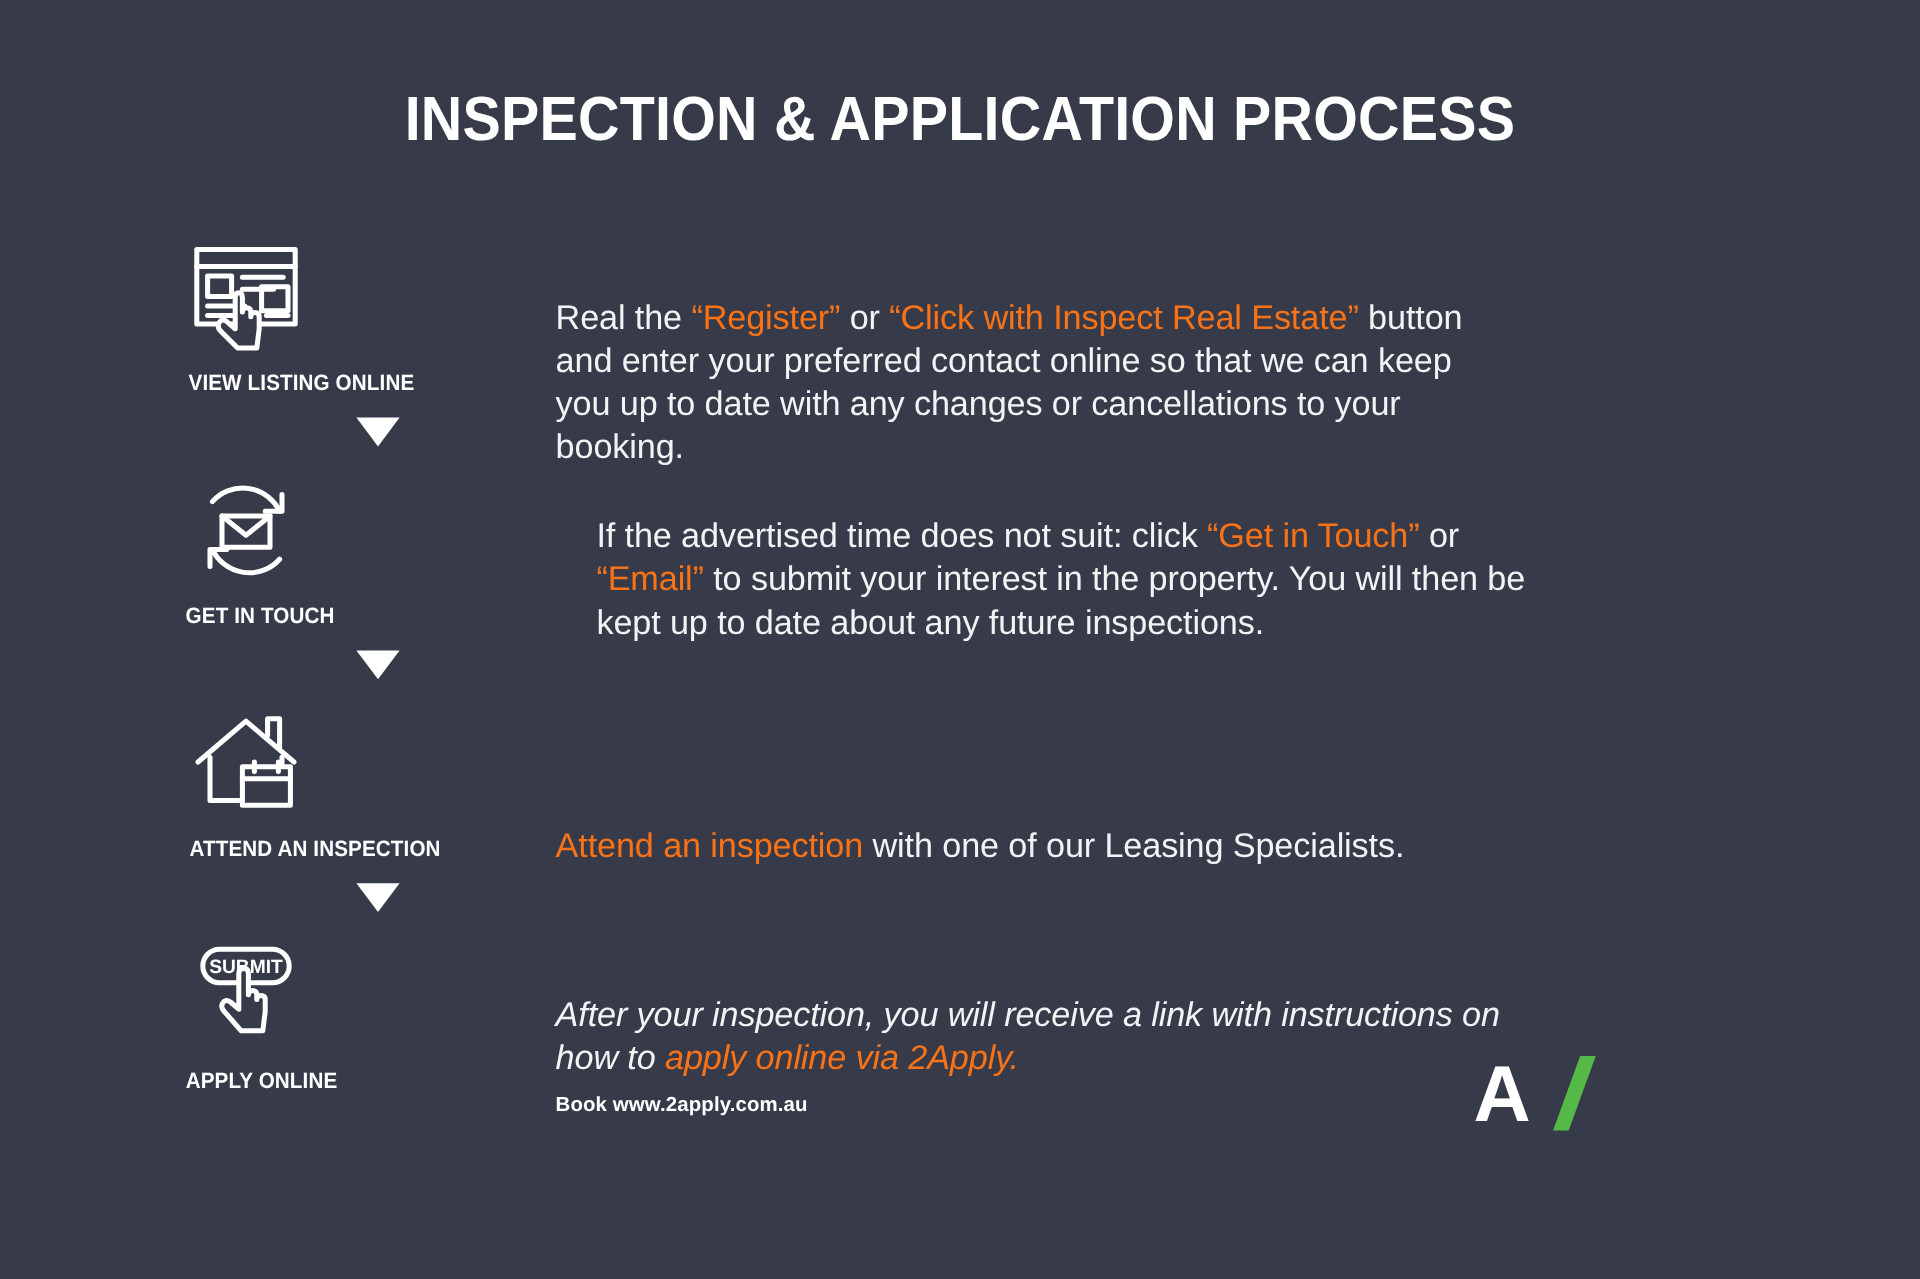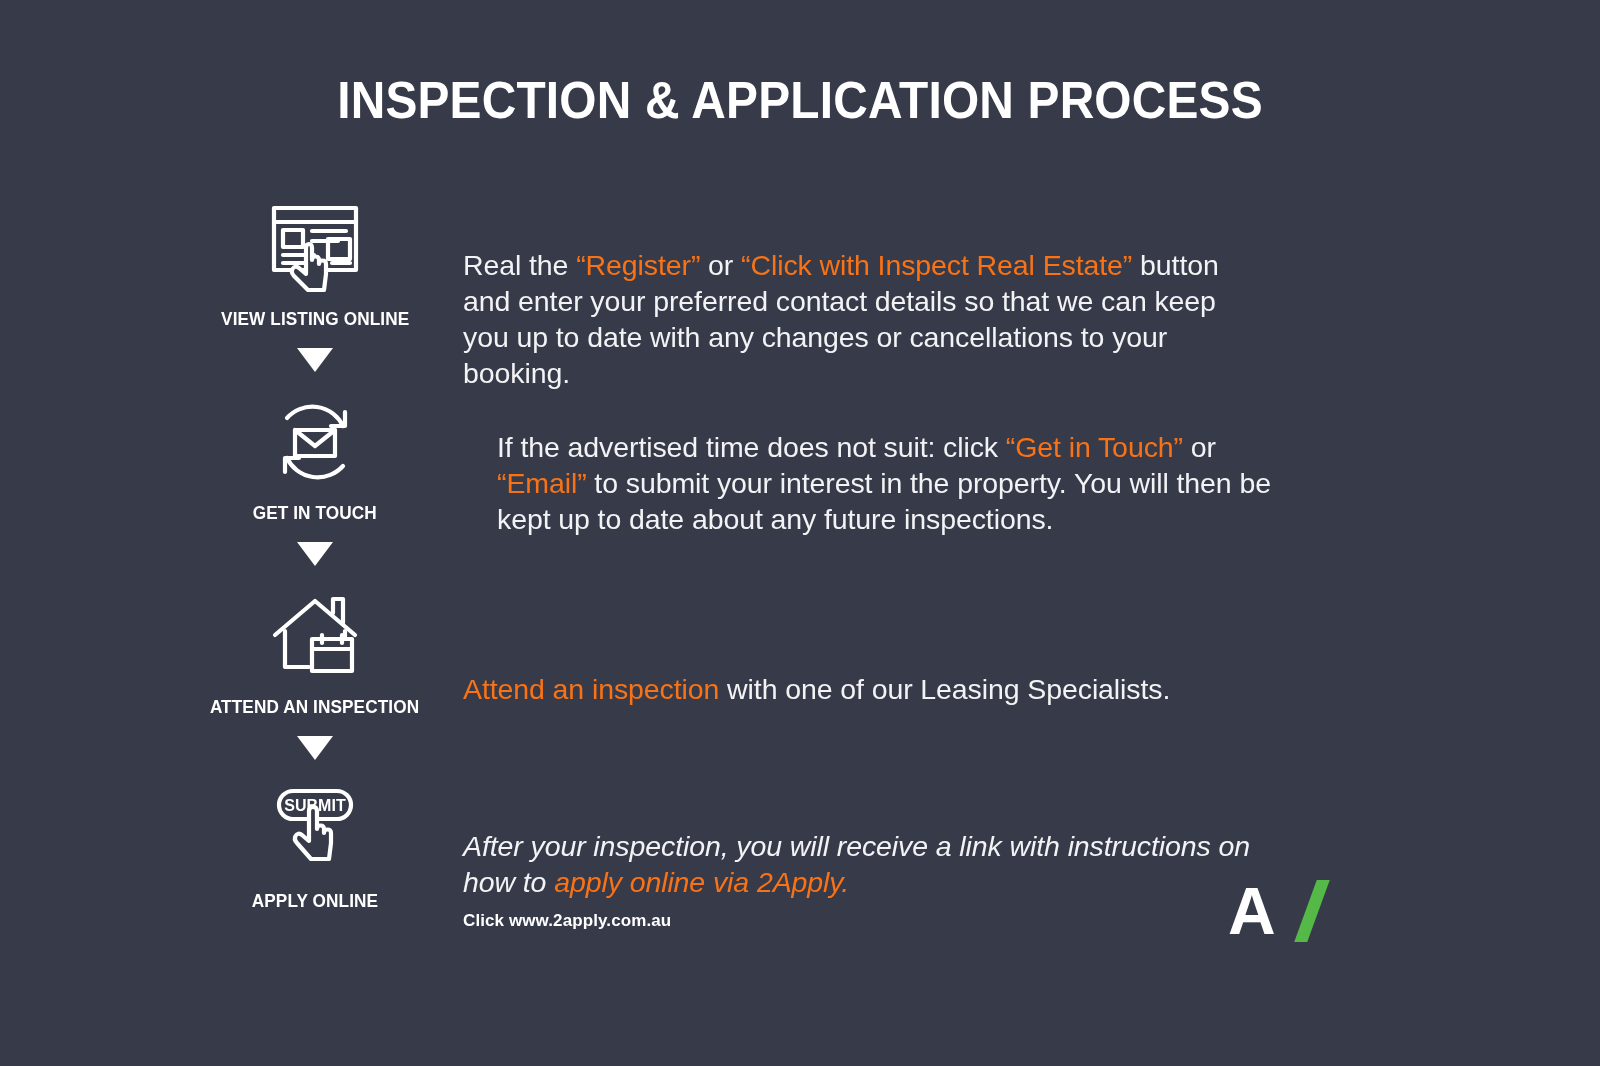--- a/index.html
+++ b/index.html
@@ -36,21 +36,21 @@
   .flow-col {
     position: absolute;
     left: 150px;
     top: 200px;
     width: 330px;
   }
   .step-block {
     width: 330px;
     display: flex;
     flex-direction: column;
-    align-items: center;
+    align-items: flex-start;
   }
   .icon-box {
     width: 110px;
     height: 96px;
     display: flex;
     align-items: center;
     justify-content: center;
   }
   .step-label {
     margin-top: 12px;
@@ -89,21 +89,21 @@
     position: absolute;
     color: #f2f3f5;
     font-size: 28.5px;
     line-height: 1.26;
     letter-spacing: -0.1px;
     width: 790px;
   }
   .para .g { color: #f97316; }
   .para-1 { top: 248px; }
   .para-2 { top: 430px; margin-left: 34px; }
-  .para-3 { top: 672px; }
+  .para-3 { top: 688px; }
   .para-4 { top: 829px; font-style: italic; }
 
   .visit-note {
     position: absolute;
     top: 911px;
     color: #ffffff;
     font-size: 17px;
     font-weight: bold;
     letter-spacing: 0.1px;
   }
@@ -242,35 +242,35 @@
       </svg>
     </div>
     <div class="step-label">APPLY ONLINE</div>
   </div>
 
 </div>
 
 <div class="text-col">
 
   <div class="para para-1">
-    <span>Real the </span><span class="g">“Register”</span><span> or </span><span class="g">“Click with Inspect Real Estate”</span><span> button and enter your preferred contact details so that we can keep you up to date with any changes or cancellations to your booking.</span>
+    <span>Real the </span><span class="g">“Register”</span><span> or </span><span class="g">“Click with Inspect Real Estate”</span><span> button and enter your preferred contact online so that we can keep you up to date with any changes or cancellations to your booking.</span>
   </div>
 
   <div class="para para-2">
     <span>If the advertised time does not suit: click </span><span class="g">“Get in Touch”</span><span> or </span><span class="g">“Email”</span><span> to submit your interest in the property. You will then be kept up to date about any future inspections.</span>
   </div>
 
   <div class="para para-3">
     <span class="g">Attend an inspection</span><span> with one of our Leasing Specialists.</span>
   </div>
 
   <div class="para para-4">
     <span>After your inspection, you will receive a link with instructions on how to </span><span class="g">apply online via 2Apply.</span>
   </div>
 
-  <div class="visit-note">Click www.2apply.com.au</div>
+  <div class="visit-note">Book www.2apply.com.au</div>
 
 </div>
 
 <div class="logo">
   <span>A</span>
   <span class="logo-slash"></span>
 </div>
 
 </body></html>

